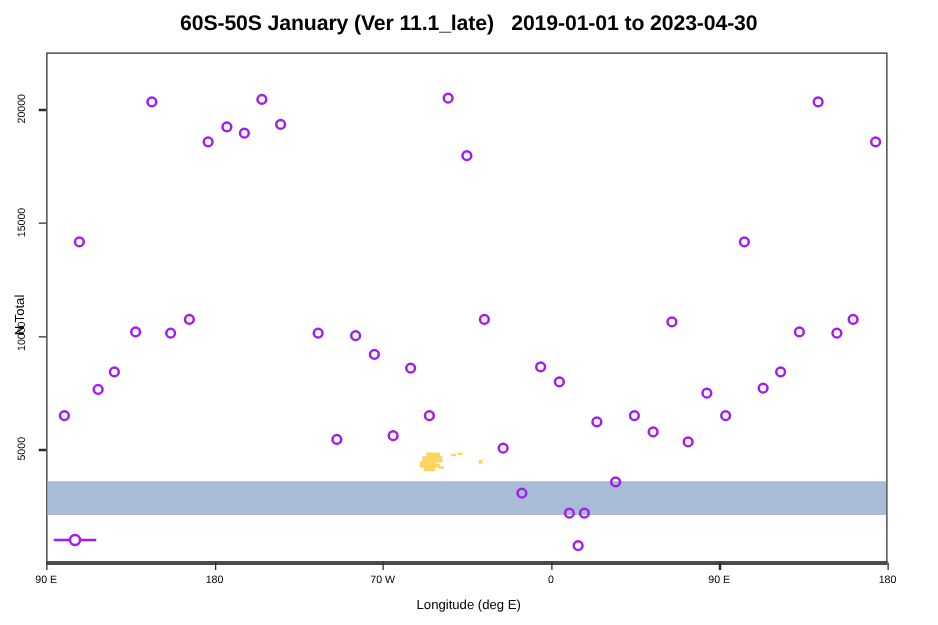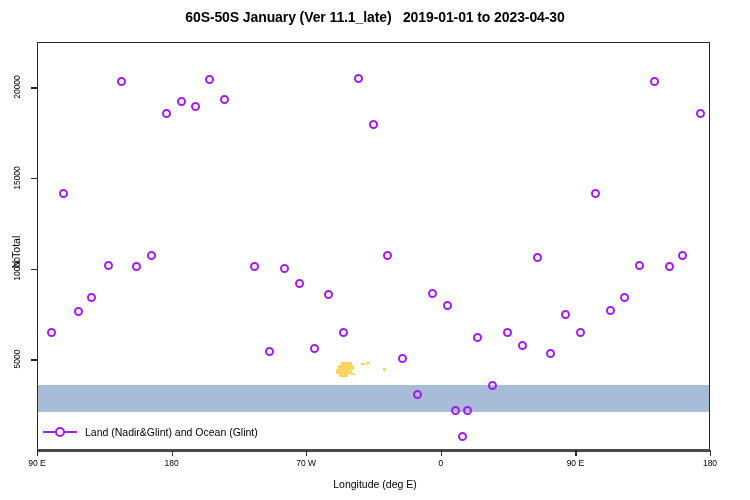--- a/index.html
+++ b/index.html
@@ -16,21 +16,21 @@
     color: #000000;
   }
 
   
   #chart-title {
     position: absolute;
     left: 0;
     top: 9px;
     width: 750px;
     text-align: center;
-    font-size: 14px;
+    font-size: 17px;
     font-weight: bold;
     letter-spacing: -0.1px;
     white-space: pre;
   }
 
   
   #plot-area {
     position: absolute;
     left: 37px;
     top: 42px;
@@ -285,14 +285,13 @@
   </div>
 
 <div id="y-axis-title">N Total</div>
 <div id="x-axis-title">Longitude (deg E)</div>
 
 <div id="legend">
   <div id="legend-swatch">
     <div class="lg-line"></div>
     <div class="lg-mark"></div>
   </div>
-  <div id="legend-label">Land (Nadir&amp;Glint) and Ocean (Glint)</div>
 </div>
 
 </body></html>

